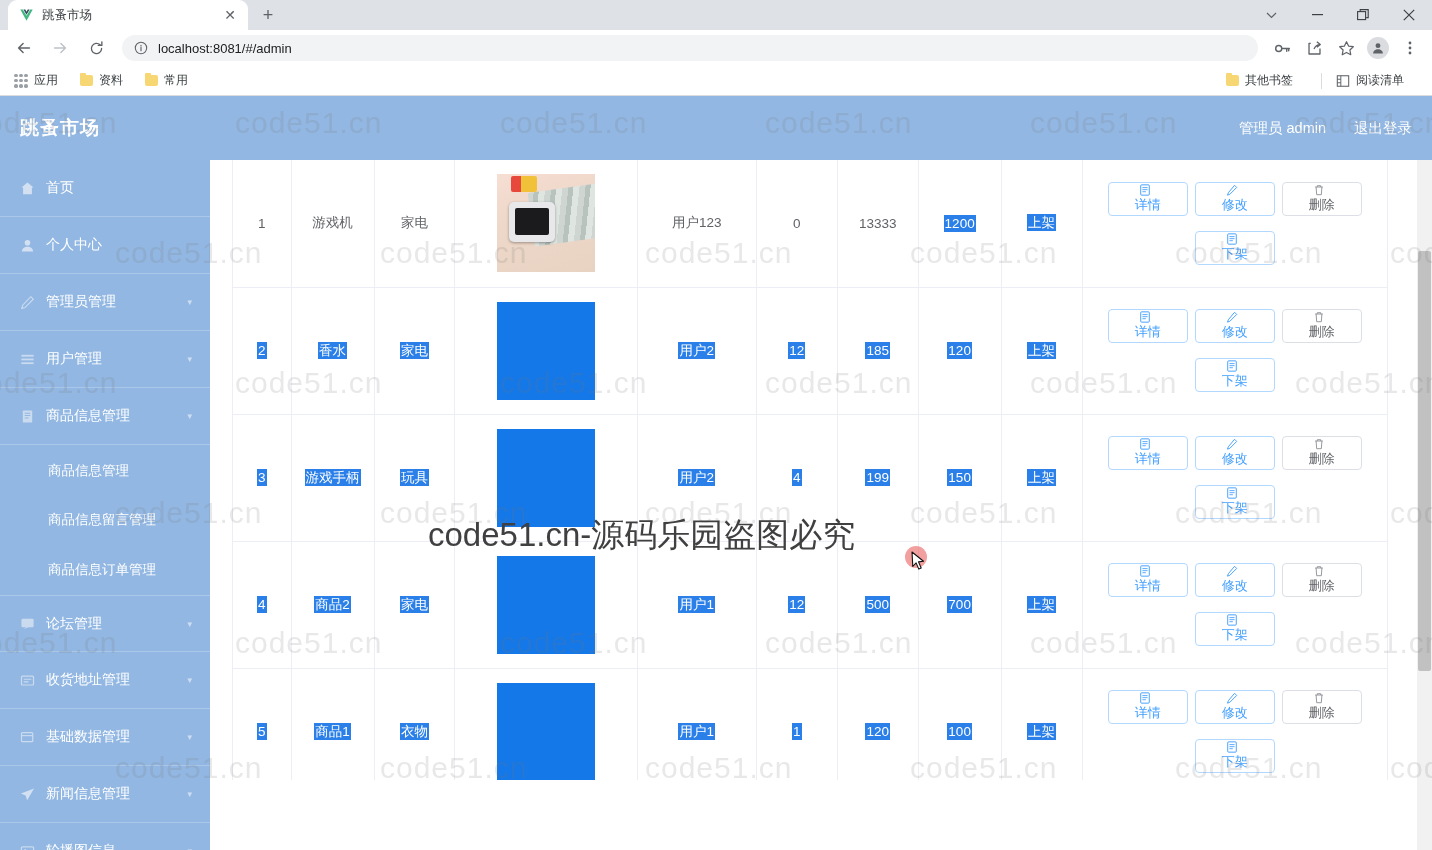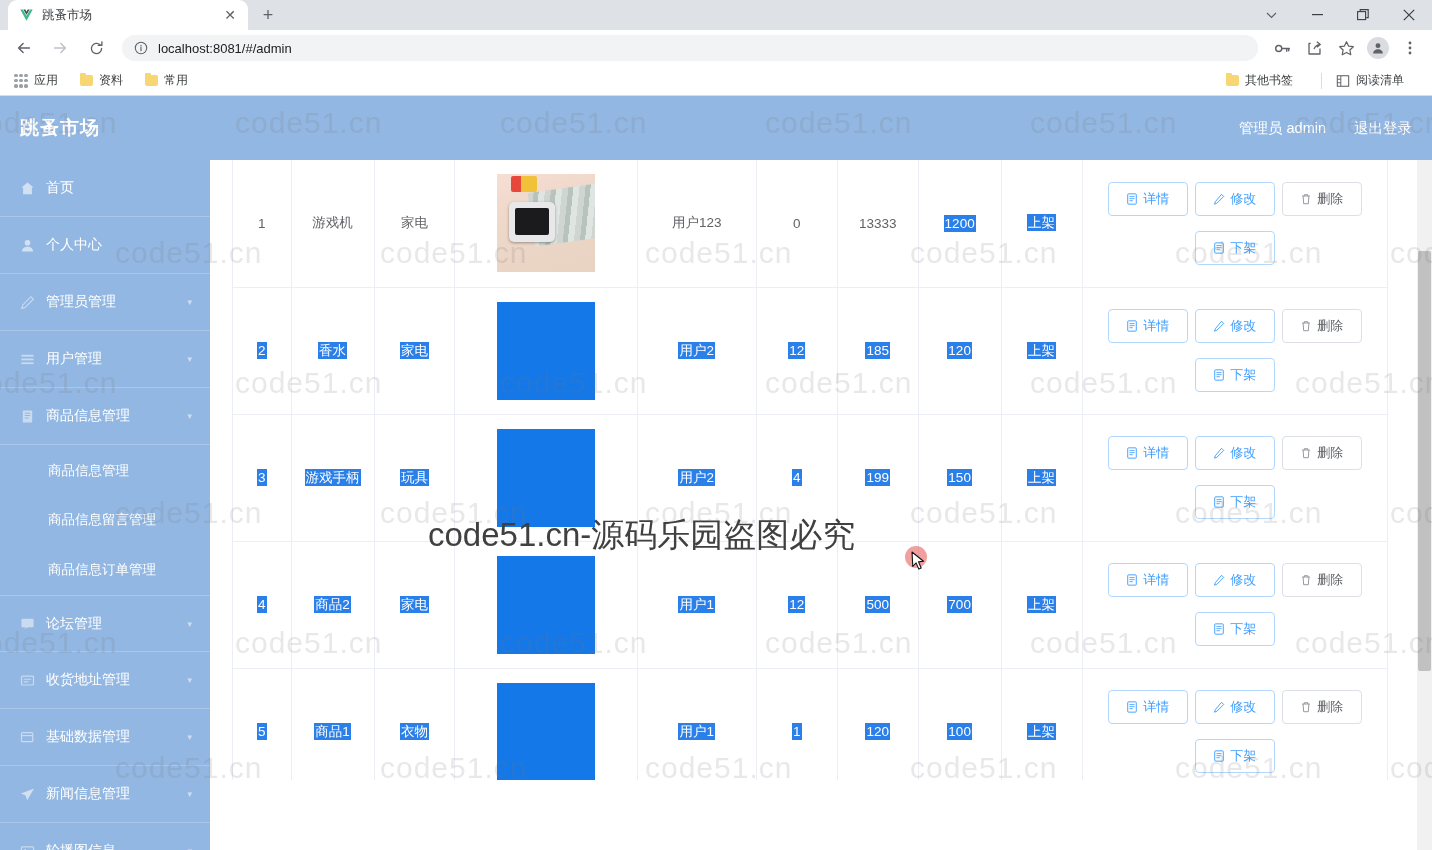--- a/index.html
+++ b/index.html
@@ -225,20 +225,21 @@
   }
   .thumb.blue { position: relative; }
 
   .btn-row { display: flex; flex-wrap: wrap; gap: 7px; justify-content: center; }
   .el-btn {
     min-width: 80px; height: 34px; border: 1px solid #dcdfe6;
     border-radius: 4px; background: #fff; color: #606266;
     font-size: 13px; display: inline-flex; align-items: center;
     justify-content: center; padding: 0 11px;
     font-family: Liberation Sans, sans-serif;
+    flex-direction: column;
   }
   .el-btn.primary { color: #409eff; border-color: #b3d8ff; }
   .el-btn.danger  { color: #606266; border-color: #dcdfe6; }
   .el-btn .bi { margin-right: 5px; display: inline-flex; align-items: center; }
   .el-btn.wide2 { min-width: 80px; }
   .btn-break { flex-basis: 100%; height: 0; }
   .btn-second { display: flex; justify-content: center; width: 100%; margin-top: 1px; }
 
   
   .vscroll {

